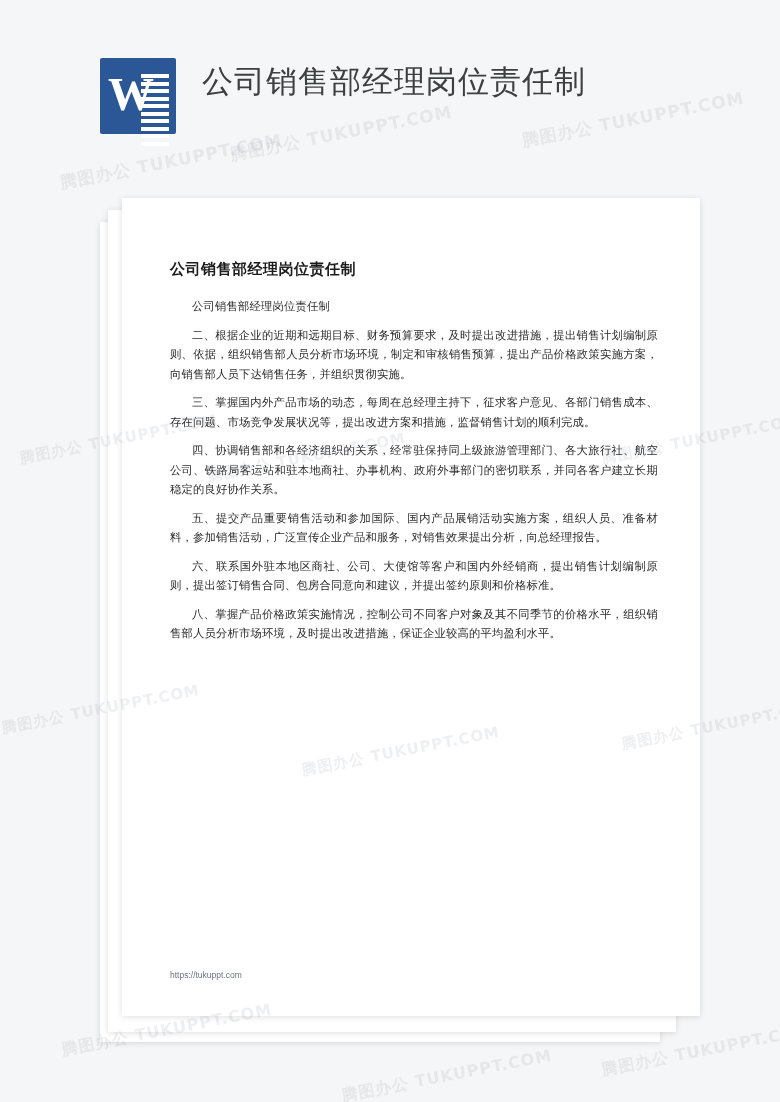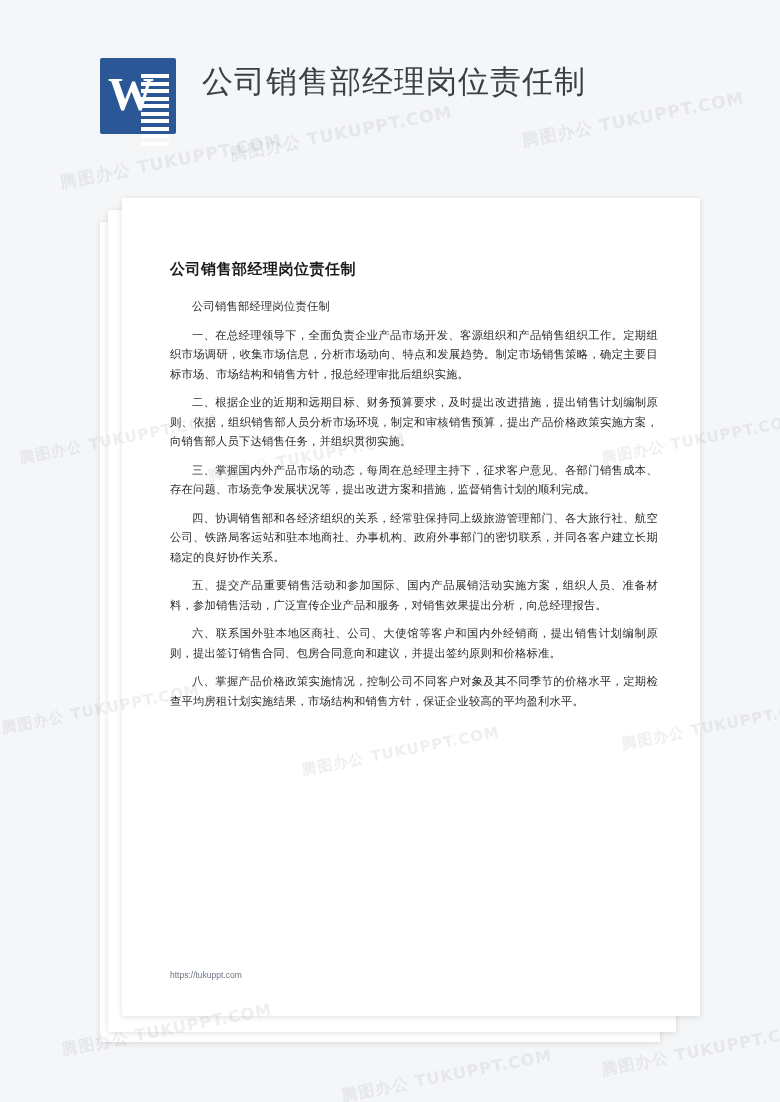--- a/index.html
+++ b/index.html
@@ -176,27 +176,26 @@
   </div>
   <div class="doc-title">公司销售部经理岗位责任制</div>
 </div>
 
 <div class="paper-stack">
   <div class="sheet back2"></div>
   <div class="sheet back1"></div>
   <div class="sheet front">
     <h1 class="page-heading">公司销售部经理岗位责任制</h1>
     <p class="para sub">公司销售部经理岗位责任制</p>
-    <p class="para indent">一、在总经理领导下，全面负责企业产品市场开发、客源组织和产品销售组织工作。定期组织市场调研，收集市场信息，分析市场动向、特点和发展趋势。制定市场销售策略，确定主要目标市场、市场结构和销售方针，报总经理审批后组织实施。</p>
     <p class="para indent">二、根据企业的近期和远期目标、财务预算要求，及时提出改进措施，提出销售计划编制原则、依据，组织销售部人员分析市场环境，制定和审核销售预算，提出产品价格政策实施方案，向销售部人员下达销售任务，并组织贯彻实施。</p>
     <p class="para indent">三、掌握国内外产品市场的动态，每周在总经理主持下，征求客户意见、各部门销售成本、存在问题、市场竞争发展状况等，提出改进方案和措施，监督销售计划的顺利完成。</p>
     <p class="para indent">四、协调销售部和各经济组织的关系，经常驻保持同上级旅游管理部门、各大旅行社、航空公司、铁路局客运站和驻本地商社、办事机构、政府外事部门的密切联系，并同各客户建立长期稳定的良好协作关系。</p>
     <p class="para indent">五、提交产品重要销售活动和参加国际、国内产品展销活动实施方案，组织人员、准备材料，参加销售活动，广泛宣传企业产品和服务，对销售效果提出分析，向总经理报告。</p>
     <p class="para indent">六、联系国外驻本地区商社、公司、大使馆等客户和国内外经销商，提出销售计划编制原则，提出签订销售合同、包房合同意向和建议，并提出签约原则和价格标准。</p>
-    <p class="para indent">八、掌握产品价格政策实施情况，控制公司不同客户对象及其不同季节的价格水平，定期检查平均房租计划实施结果，市场结构和销售方针，保证企业较高的平均盈利水平。</p>
+    <p class="para indent">八、掌握产品价格政策实施情况，控制公司不同客户对象及其不同季节的价格水平，组织销售部人员分析市场环境，及时提出改进措施，保证企业较高的平均盈利水平。</p>
     <div class="page-url">https://tukuppt.com</div>
   </div>
 </div>
 
 <div class="wm-layer" id="wm-front">
     <div class="wm small" style="left: 18px; top: 430px; font-size: 15px;">腾图办公 TUKUPPT.COM</div>
     <div class="wm small" style="left: 206px; top: 448px; font-size: 15px;">腾图办公 TUKUPPT.COM</div>
     <div class="wm small" style="left: 600px; top: 430px; font-size: 15px;">腾图办公 TUKUPPT.COM</div>
     <div class="wm small" style="left: 0px; top: 700px; font-size: 15px;">腾图办公 TUKUPPT.COM</div>
     <div class="wm small" style="left: 300px; top: 742px; font-size: 15px;">腾图办公 TUKUPPT.COM</div>

